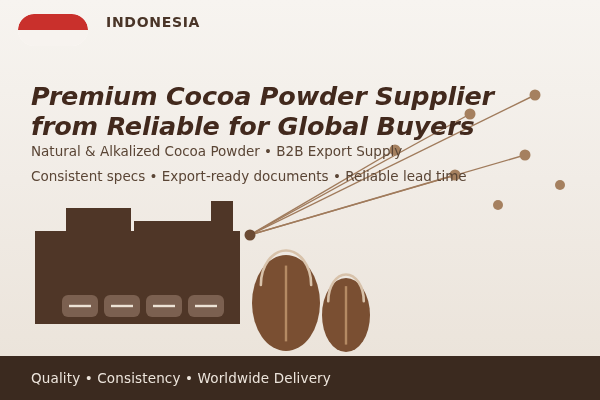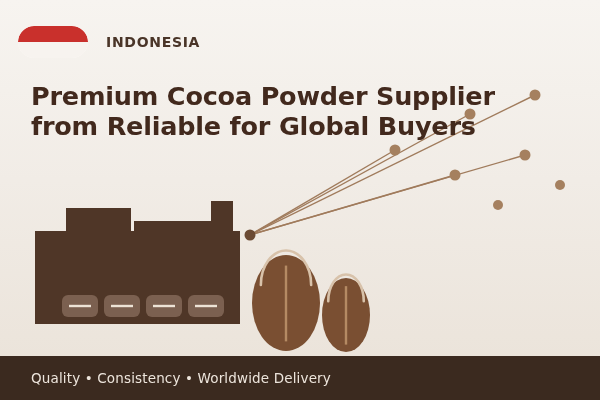--- a/index.html
+++ b/index.html
@@ -26,24 +26,24 @@
     left: 0;
     top: 0;
     width: 600px;
     height: 400px;
   }
 
   
   #badge-row {
     position: absolute;
     left: 18px;
-    top: 24px;
+    top: 14px;
     height: 36px;
     display: flex;
-    align-items: center;
+    align-items: flex-start;
   }
   #flag-pill {
     width: 70px;
     height: 32px;
     border-radius: 16px;
     overflow: hidden;
     background: #FBF8F5;
     box-shadow: 0 0 0 0 rgba(0,0,0,0);
     flex: none;
   }
@@ -161,25 +161,29 @@
   </svg>
 
   <div id="badge-row">
     <div id="flag-pill">
       <div class="flag-top" style="background: rgb(201, 48, 44);"></div>
       <div class="flag-bottom" style="background: rgb(247, 243, 239);"></div>
     </div>
     <div id="badge-label" style="color: rgb(74, 53, 40);">INDONESIA</div>
   </div>
 
-  <h1 id="headline" style="color: rgb(66, 41, 29);">
+  <h1 id="headline" style="color: rgb(66, 41, 29); font-style: italic;">
     <span class="line">Premium Cocoa Powder Supplier</span>
     <span class="line">from Reliable for Global Buyers</span>
   </h1>
 
+  <div id="subtitles">
+    <span class="sub-line" style="color: rgb(90, 69, 53);">Natural &amp; Alkalized Cocoa Powder • B2B Export Supply</span>
+    <span class="sub-line" style="color: rgb(90, 69, 53);">Consistent specs • Export-ready documents • Reliable lead time</span>
+  </div>
 
   <svg id="factory-graphic" viewBox="30 190 215 145" xmlns="http://www.w3.org/2000/svg" aria-hidden="true">
     <g id="factory-shapes">
         <rect x="35" y="231" width="205" height="93" fill="#4F3627"></rect>
         <rect x="66" y="208" width="65" height="30" fill="#4F3627"></rect>
         <rect x="134" y="221" width="87" height="20" fill="#4F3627"></rect>
         <rect x="211" y="201" width="22" height="40" fill="#4F3627"></rect>
       </g>
     <g id="factory-windows">
         <rect x="62" y="295" width="36" height="22" rx="6" ry="6" fill="#7B6050"></rect>

